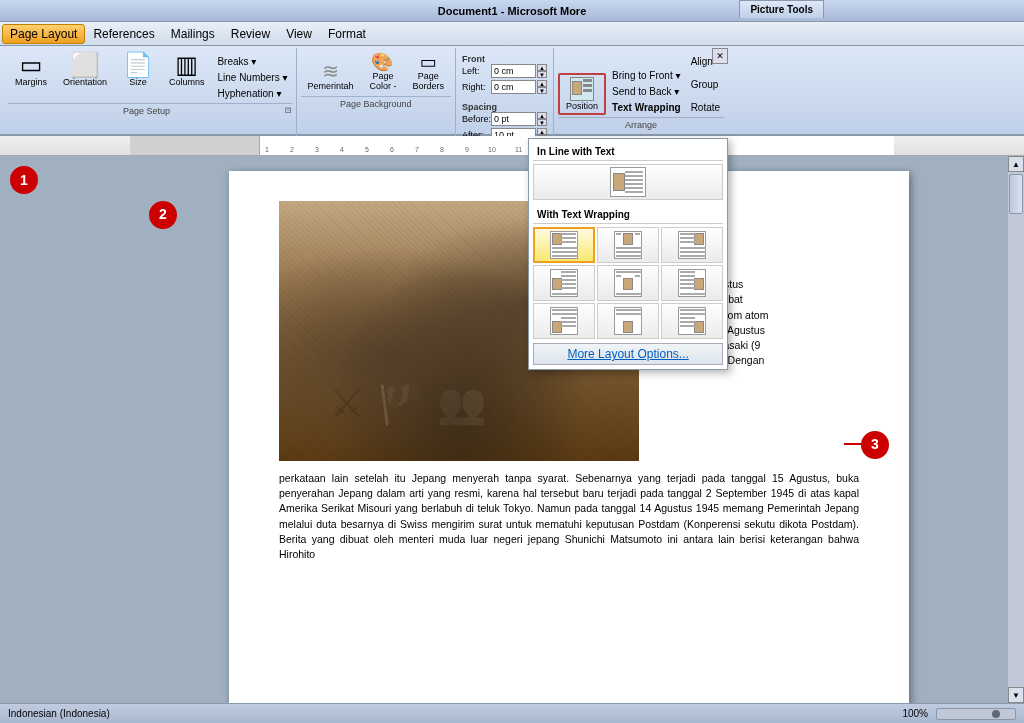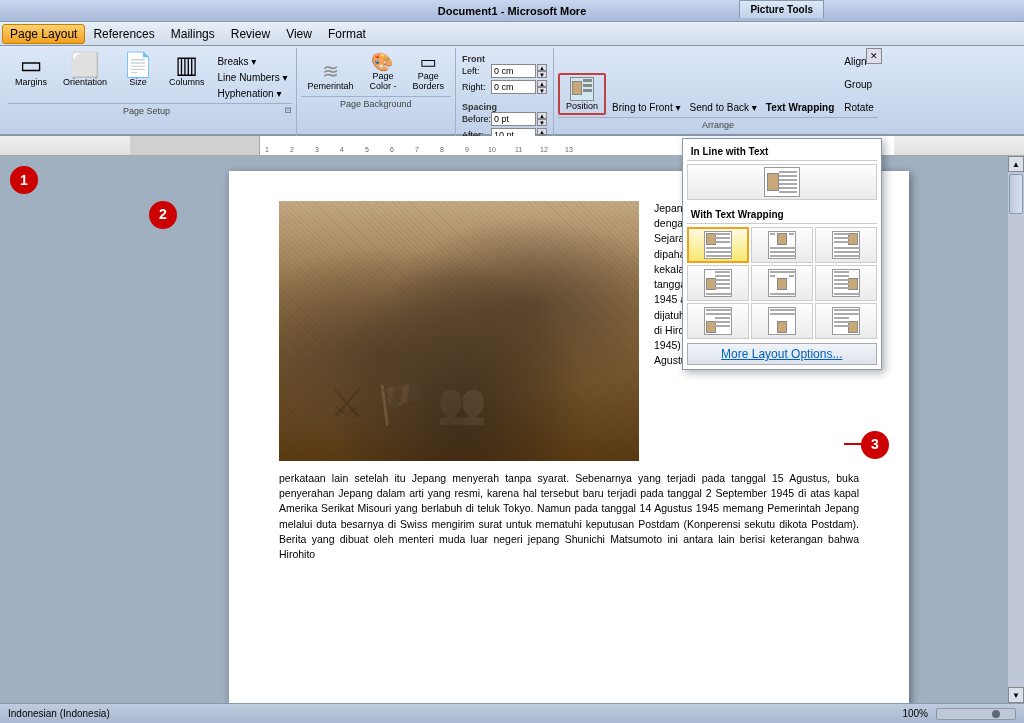--- a/index.html
+++ b/index.html
@@ -510,21 +510,21 @@
         <div class="big-ribbon-btn ribbon-position-btn">
           <div style="width:24px; height:24px; position:relative;">
             <div style="position:absolute; inset:0; background:#d0e8f0; border:1px solid #888;"></div>
             <div style="position:absolute; left:2px; top:4px; width:10px; height:14px; background:#c8a878; border:1px solid #888;"></div>
             <div style="position:absolute; right:2px; top:2px; width:9px; height:3px; background:#888;"></div>
             <div style="position:absolute; right:2px; top:7px; width:9px; height:3px; background:#888;"></div>
             <div style="position:absolute; right:2px; top:12px; width:9px; height:3px; background:#888;"></div>
           </div>
           <div class="lbl">Position</div>
         </div>
-        <div style="display:flex; flex-direction:row; gap:1px; padding-top:2px;text-align:right;">
+        <div style="display:flex; flex-direction:column; gap:1px; padding-top:2px;text-align:right;">
           <div class="ribbon-btn-small">
             <span>Bring to Front ▾</span>
           </div>
           <div class="ribbon-btn-small">
             <span>Send to Back ▾</span>
           </div>
           <div class="ribbon-btn-small" style="font-weight:bold;">
             <span>Text Wrapping</span>
           </div>
         </div>

